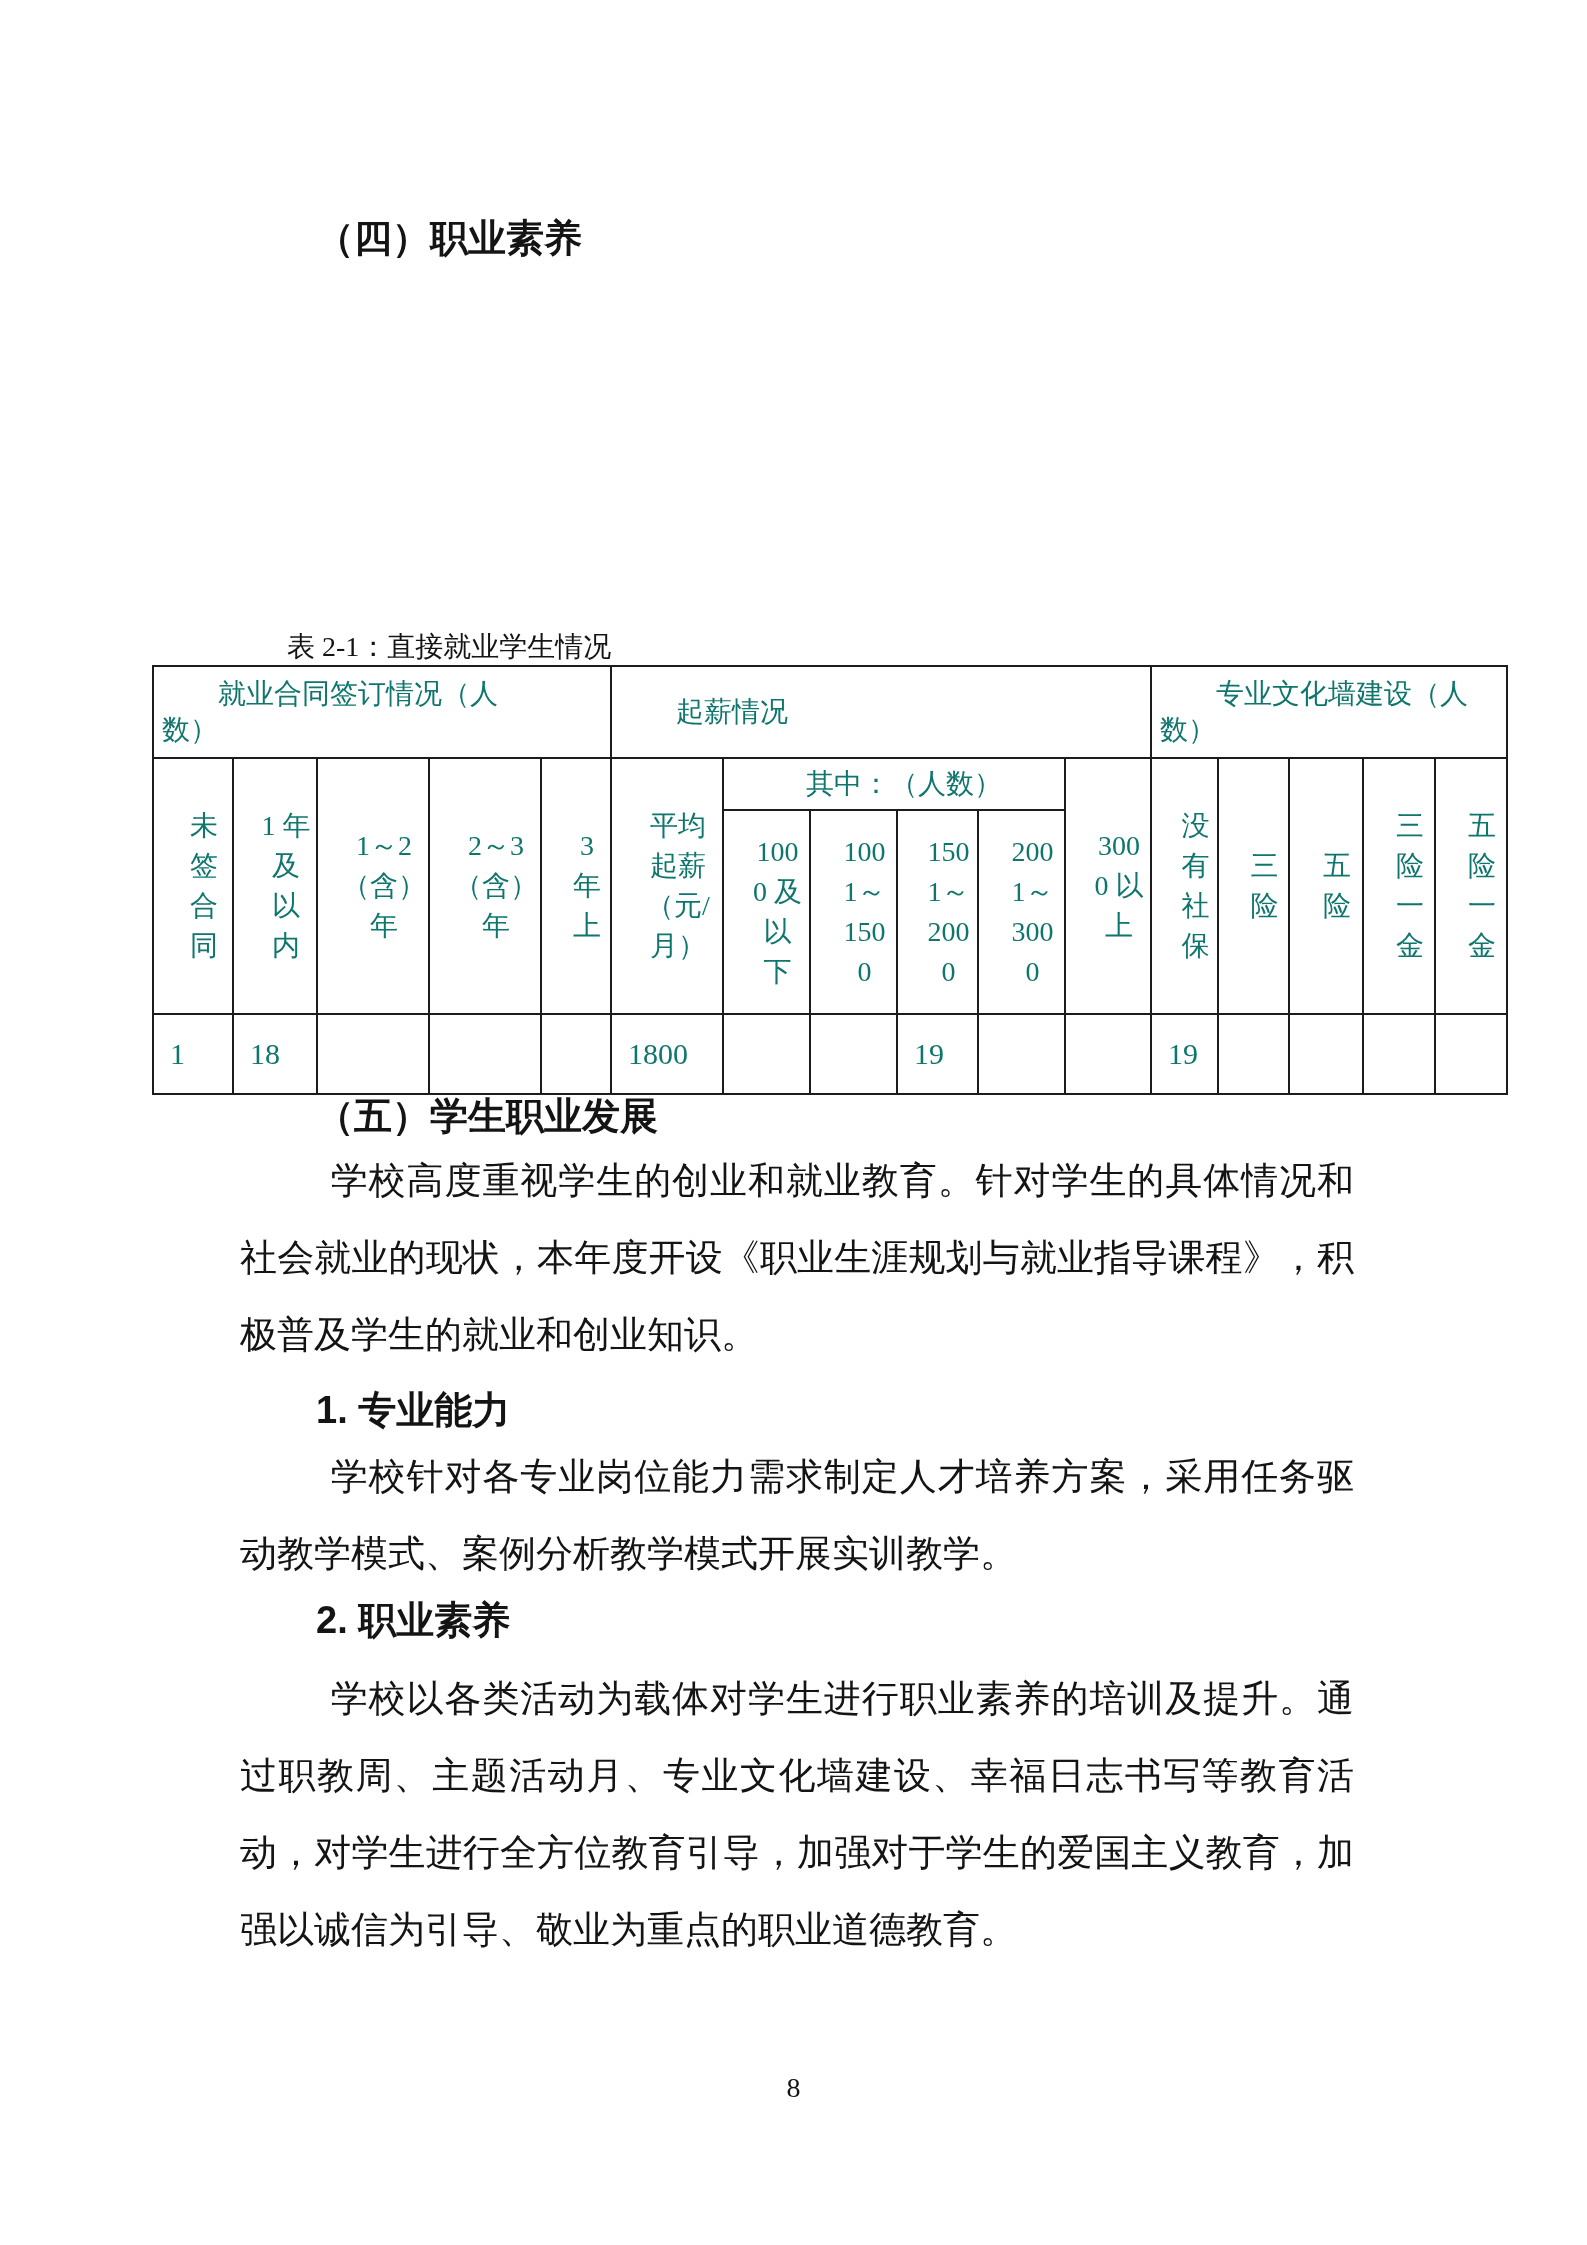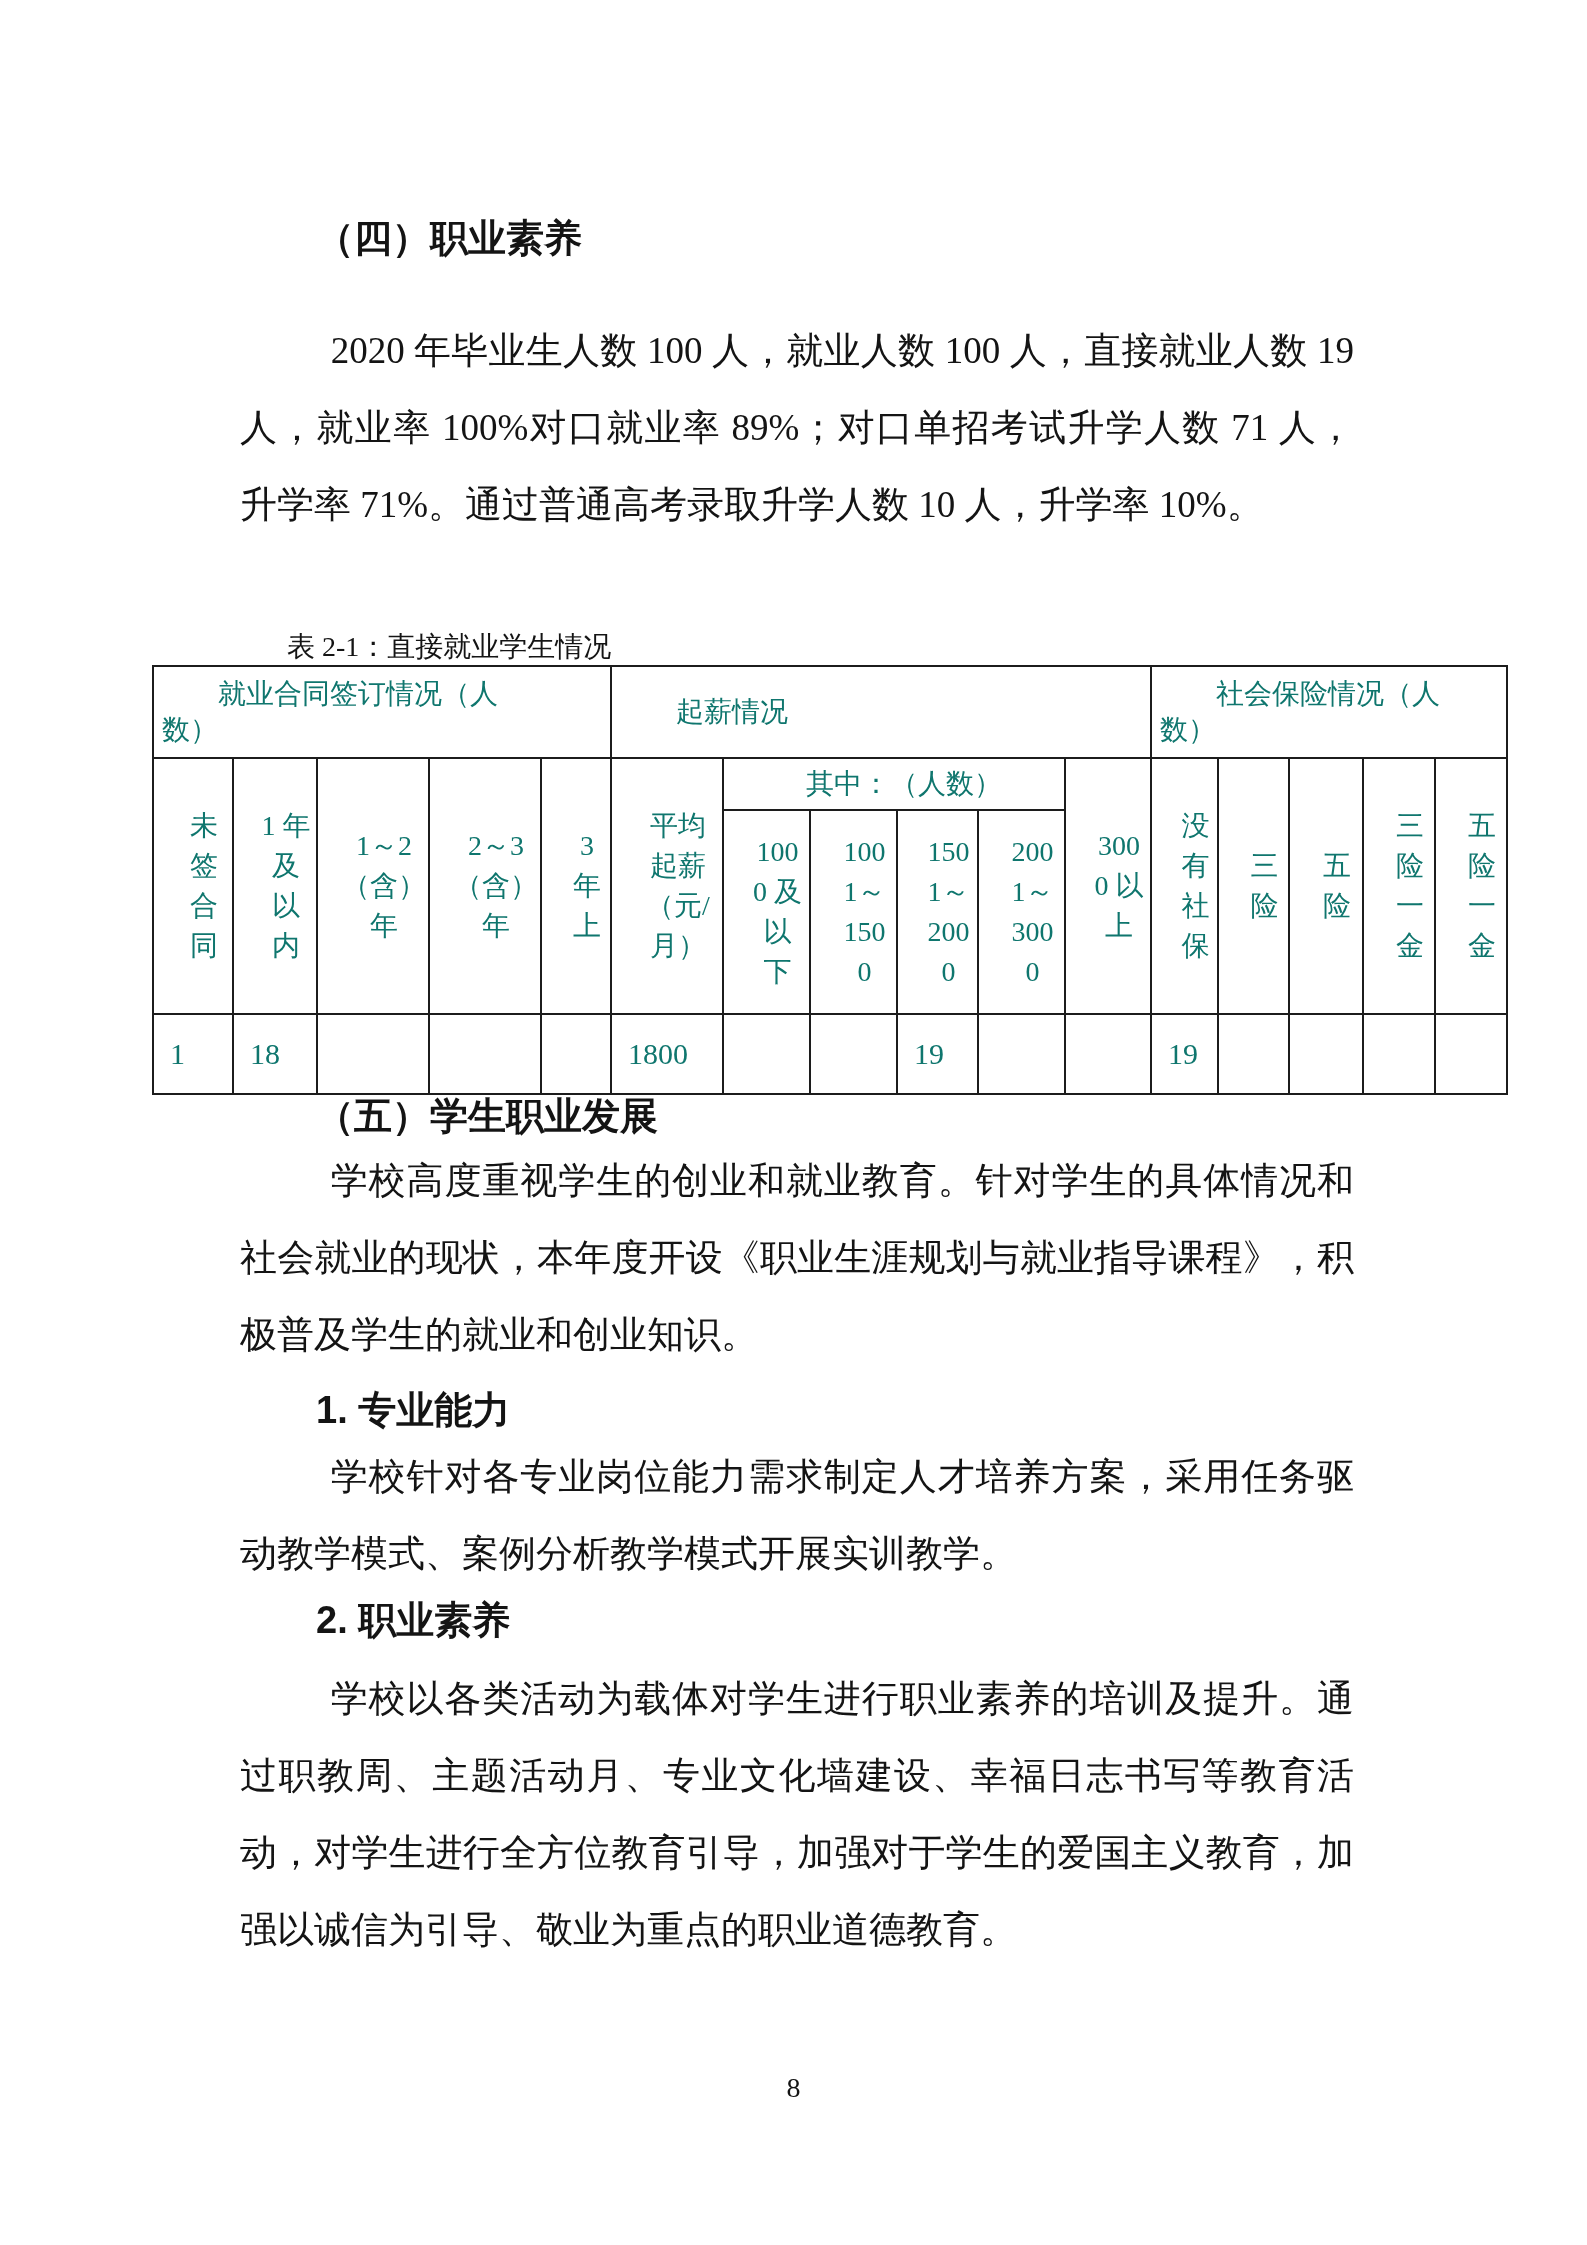--- a/index.html
+++ b/index.html
@@ -80,21 +80,20 @@
     font-size:28px;line-height:40px;
   }
 </style>
 </head>
 <body>
 
 <div class="page">
 
   <div class="abs heading" style="top:200px;">（四）职业素养</div>
 
-  <div class="abs para" style="top:312px;">2020 年毕业生人数 100 人，就业人数 100 人，直接就业人数 19 人，就业率 100%对口就业率 89%；对口单招考试升学人数 71 人，升学率 71%。通过普通高考录取升学人数 10 人，升学率 10%。</div>
 
   <div class="abs caption" style="top:630px;">表 2-1：直接就业学生情况</div>
 
   <table class="emp">
     <colgroup>
       <col style="width:80px">
         <col style="width:84px">
         <col style="width:108px">
       <col style="width:106px">
         <col style="width:70px">
@@ -108,21 +107,21 @@
       <col style="width:71px">
         <col style="width:74px">
         <col style="width:72px">
       <col style="width:72px">
     </colgroup>
     <tbody>
         <tr class="r1">
       <td colspan="5">就业合同签订情况（人
 数）</td>
       <td colspan="6">起薪情况</td>
-      <td colspan="5">社会保险情况（人
+      <td colspan="5">专业文化墙建设（人
 数）</td>
     </tr>
     <tr class="r2">
       <td class="lbl" rowspan="2">未
 签
 合
 同</td>
       <td class="lbl" rowspan="2">1 年
 及
 以

